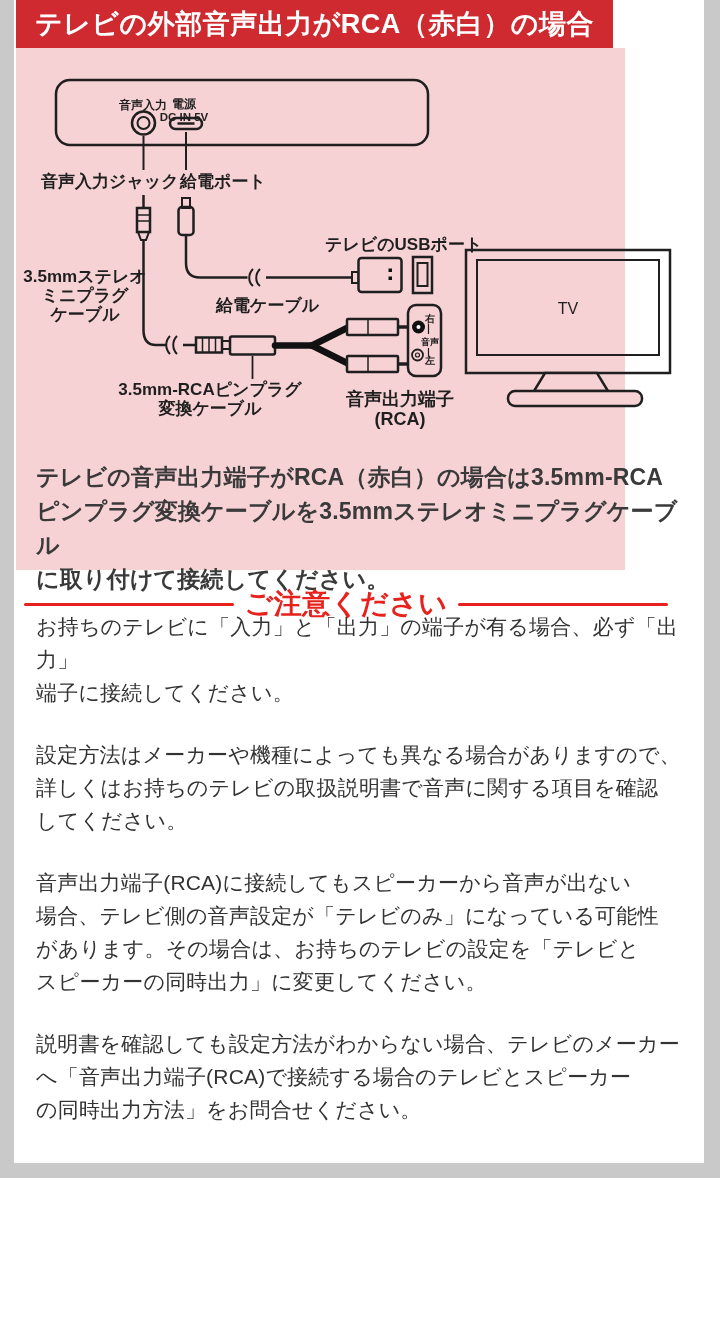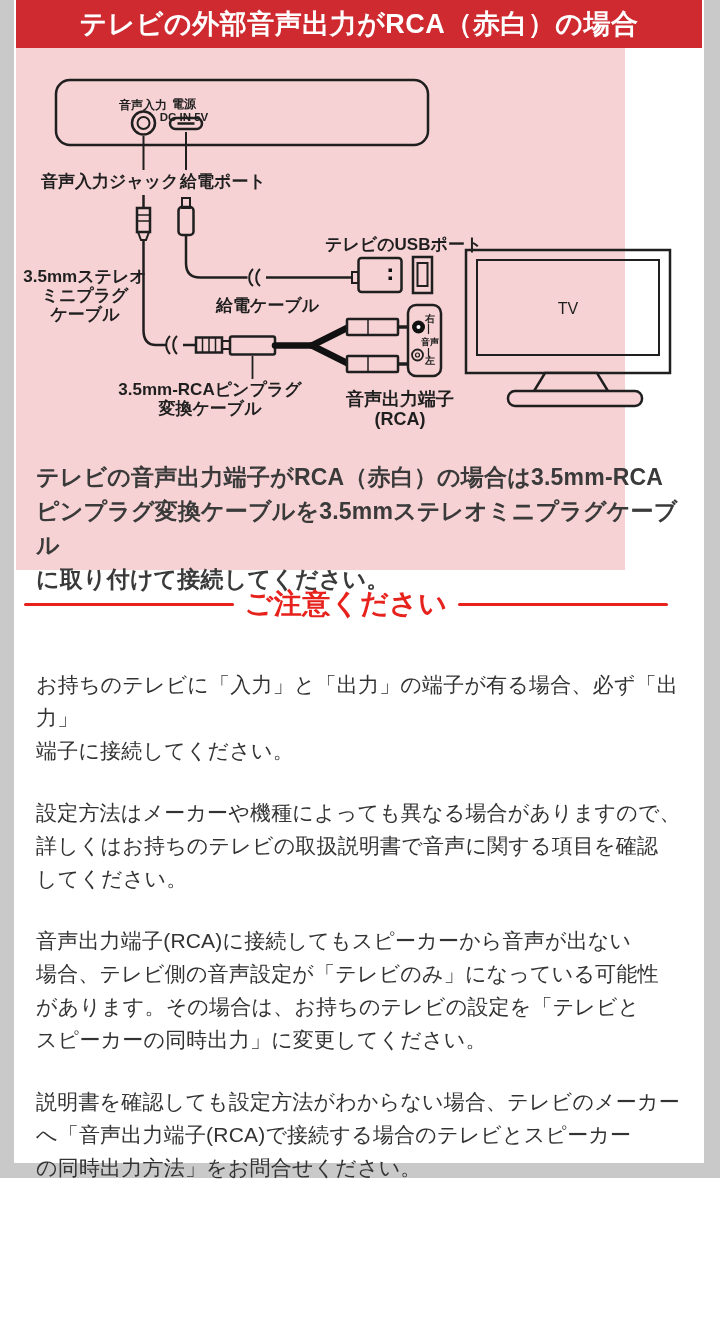--- a/index.html
+++ b/index.html
@@ -4,21 +4,21 @@
 <style>
   html,body{margin:0;padding:0;}
   body{
     width:720px;height:1330px;position:relative;background:#ffffff;
     font-family:"Liberation Sans","DejaVu Sans",sans-serif;
     -webkit-font-smoothing:antialiased;
   }
   .gray-bg{position:absolute;left:0;top:0;width:720px;height:1178px;background:#c9c9c9;}
   .card{position:absolute;left:14px;top:0;width:690px;height:1163px;background:#ffffff;}
   .header-bar{
-    position:absolute;left:2px;top:0;width:686px;height:48px;background:#ce2a30;
+    position:absolute;left:2px;top:0;width:597px;height:48px;background:#ce2a30;
     display:flex;align-items:center;justify-content:center;
   }
   .header-bar .title{
     color:#ffffff;font-size:27px;font-weight:bold;letter-spacing:.5px;white-space:nowrap;
   }
   .pink-panel{position:absolute;left:2px;top:48px;width:609px;height:522px;background:#f6d2d4;}
   .diagram-svg{position:absolute;left:0;top:0;}
   svg text{fill:#1f1f1f;font-family:"Liberation Sans","DejaVu Sans",sans-serif;}
   .caption{
     position:absolute;left:20px;top:412px;width:652px;
@@ -27,21 +27,21 @@
   }
   .notice-heading{
     position:absolute;left:0;top:584px;width:664px;height:40px;
     display:flex;align-items:center;justify-content:center;gap:11px;
   }
   .notice-heading .rule{width:210px;height:3px;background:#e7211c;border-radius:2px;}
   .notice-heading .label{
     color:#e7211c;font-size:28px;font-weight:bold;white-space:nowrap;letter-spacing:.5px;
   }
   .paragraphs{
-    position:absolute;left:22px;top:668px;width:666px;
+    position:absolute;left:22px;top:610px;width:666px;
     font-size:21px;line-height:33px;color:#333333;font-weight:500;
   }
   .paragraphs p{margin:0 0 29px;white-space:pre-line;letter-spacing:.2px;}
 </style>
 </head>
 <body>
 
 <div class="gray-bg"></div>
 
 <div class="card">

